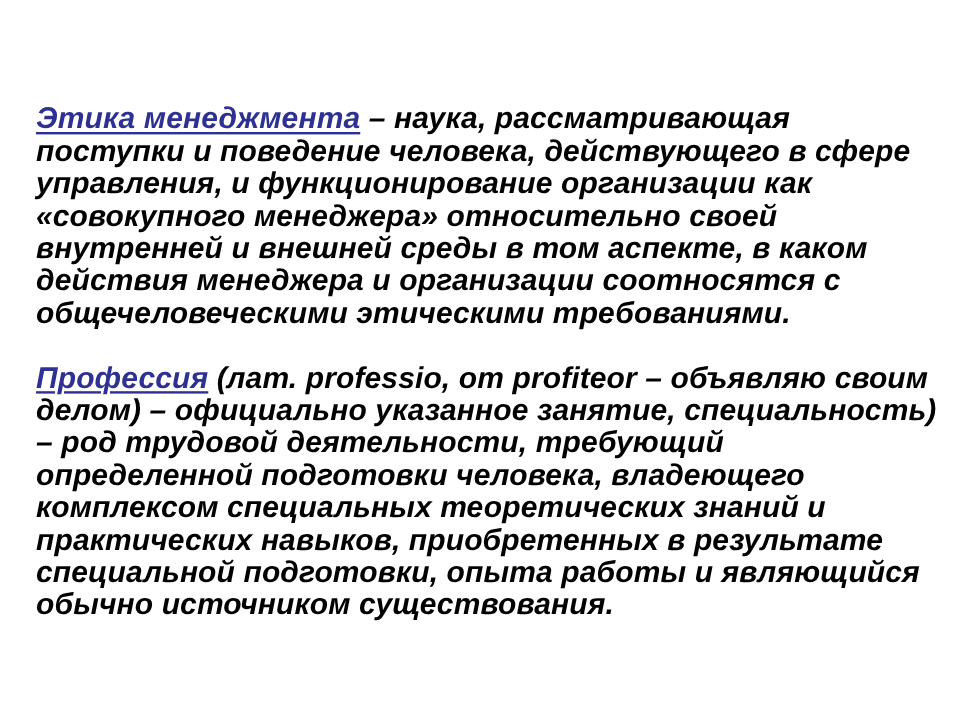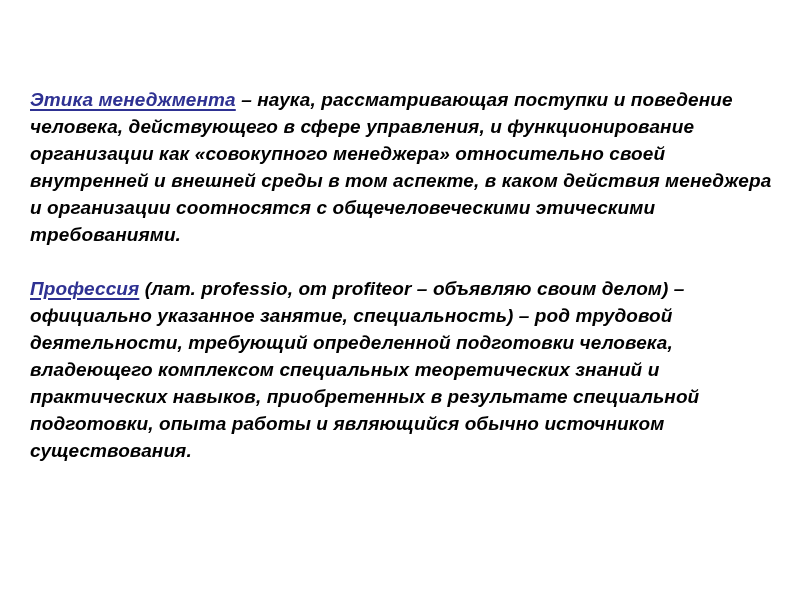--- a/index.html
+++ b/index.html
@@ -17,21 +17,21 @@
     position: relative;
     width: 800px;
     height: 600px;
     background: #ffffff;
     box-sizing: border-box;
     padding: 86px 14px 0 30px;
   }
   .text-block {
     font-weight: bold;
     font-style: italic;
-    font-size: 19px;
+    font-size: 25px;
     line-height: 27px;
     color: #000000;
     letter-spacing: 0.1px;
   }
   .para {
     margin: 0 0 27px 0;
   }
   .para:last-child {
     margin-bottom: 15px;
   }

